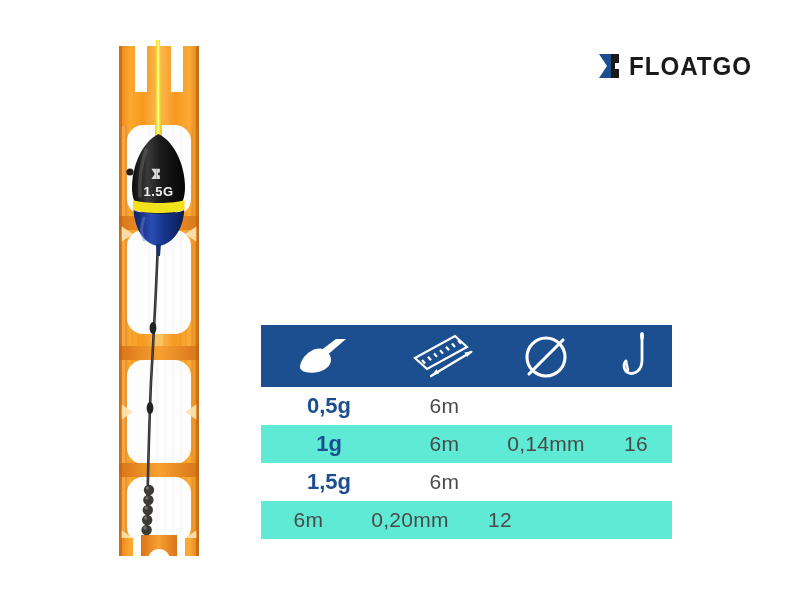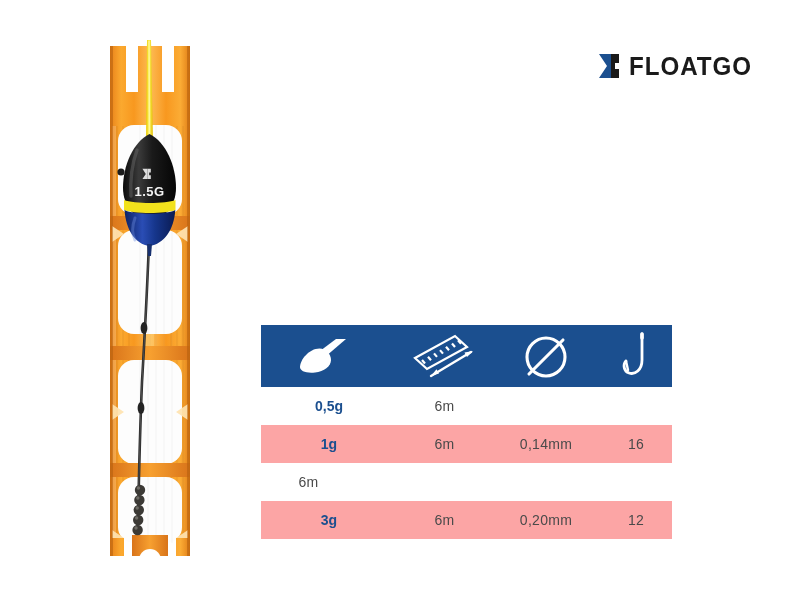--- a/index.html
+++ b/index.html
@@ -32,21 +32,21 @@
     letter-spacing: 1.0px;
     color: #1a1a1a;
     line-height: 1;
     transform: scaleX(0.93);
     transform-origin: left center;
   }
 
   
   #product-photo {
     position: absolute;
-    left: 90px;
+    left: 99px;
     top: 30px;
     width: 120px;
     height: 540px;
   }
   #product-svg { display: block; width: 120px; height: 540px; }
 
   
   #spec-table {
     position: absolute;
     left: 261px;
@@ -72,37 +72,37 @@
   .col-2 { width: 95px; }
   .col-3 { width: 108px; }
   .col-4 { width: 72px; }
 
   .spec-row {
     height: 38px;
     display: flex;
     align-items: center;
     background: #ffffff;
   }
-  .spec-row.alt { background: #fca5a5; text-align: right; }
+  .spec-row.alt { background: #5eead4; text-align: right; }
 
   .spec-row .cell {
     flex: 0 0 auto;
     display: flex;
     align-items: center;
     justify-content: center;
     height: 38px;
     font-family: "Liberation Sans", sans-serif;
-    font-size: 14px;
+    font-size: 21px;
     color: #4a4a4a;
     letter-spacing: 0.3px;
   }
   .spec-row .cell.weight {
     color: #1b4f8f;
     font-weight: bold;
-    font-size: 14px;
+    font-size: 22px;
     letter-spacing: 0px;
   }
 </style>
 </head>
 <body>
 
 <div id="brand-logo">
   <svg id="brand-mark" viewBox="0 0 26 28">
     <path d="M1 2 L13 2 L13 26 L1 26 L9 14 Z" fill="#1b4f8f"></path>
     <path d="M13 2 L21 2 L21 11 L17 11 L17 17 L21 17 L21 26 L13 26 Z" fill="#1a1a1a"></path>
@@ -321,23 +321,23 @@
   </div>
 
   <div class="spec-row alt">
     <div class="cell weight col-1">1g</div>
     <div class="cell col-2">6m</div>
     <div class="cell col-3">0,14mm</div>
     <div class="cell col-4">16</div>
   </div>
 
   <div class="spec-row">
+    <div class="cell weight col-1">1,5g</div>
     <div class="cell col-2">6m</div>
   </div>
 
   <div class="spec-row alt">
-    <div class="cell weight col-1">3g</div>
     <div class="cell col-2">6m</div>
     <div class="cell col-3">0,20mm</div>
     <div class="cell col-4">12</div>
   </div>
 
 </div>
 
 </body></html>

